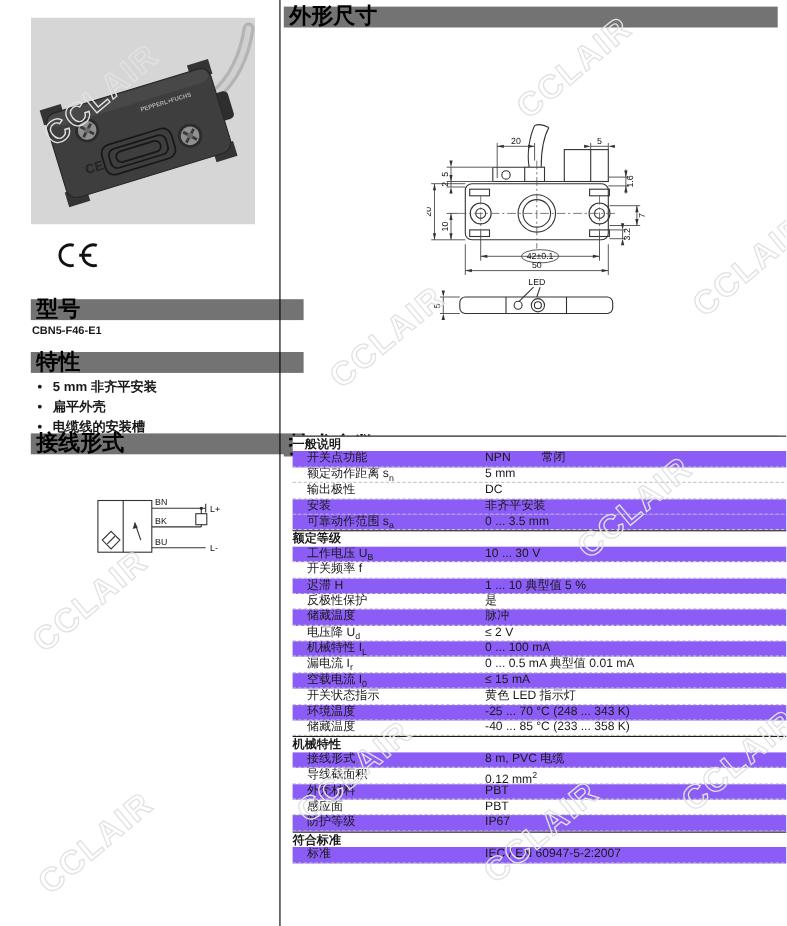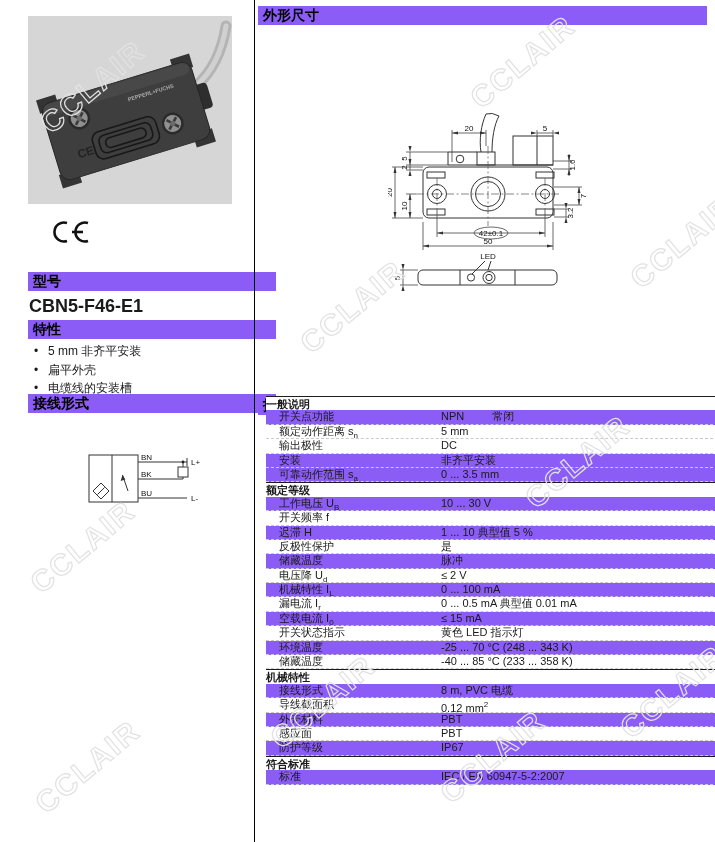--- a/index.html
+++ b/index.html
@@ -1,28 +1,28 @@
 <!DOCTYPE html>
 <html><head>
 <meta charset="utf-8">
 <style>
   html,body{margin:0;padding:0;background:#fff;}
   .page{position:relative;width:715px;height:842px;background:#fff;overflow:hidden;
         font-family:"Liberation Sans","DejaVu Sans",sans-serif;color:#1a1a1a;}
   
-  .bar{position:absolute;background:#8b5cf6;height:19px;line-height:19px;
-       font-weight:bold;font-size:14px;color:#000;padding-left:5px;box-sizing:border-box;}
+  .bar{position:absolute;background:#737373;height:19px;line-height:19px;
+       font-weight:bold;font-size:20px;color:#000;padding-left:5px;box-sizing:border-box;}
   .bar-left{left:28px;width:248px;}
   .bar-right{left:258px;width:449px;}
   
   .photo{position:absolute;left:28px;top:16px;width:204px;height:188px;}
   .ce-mark{position:absolute;left:50px;top:218px;width:42px;height:28px;}
-  .model-text{position:absolute;left:29px;top:296px;font-weight:bold;font-size:18px;text-align:right;}
+  .model-text{position:absolute;left:29px;top:296px;font-weight:bold;font-size:10px;text-align:right;}
   .features{position:absolute;left:28px;top:342px;margin:0;padding:0;list-style:none;
-            font-size:12px;}
+            font-size:12px;font-weight:bold;}
   .features li{line-height:18.5px;padding-left:20px;position:relative;}
   .features li::before{content:"•";position:absolute;left:6px;}
   .wiring{position:absolute;left:85px;top:450px;width:125px;height:58px;}
   
   .divider{position:absolute;left:254px;top:0;width:1px;height:842px;background:#000;}
   
   .dimsvg{position:absolute;left:388px;top:112px;width:210px;height:195px;}
   
   .table{position:absolute;left:266px;top:396px;width:452px;font-size:11px;}
   .sec-title{height:14.4px;line-height:14.2px;font-weight:bold;border-top:1px solid #1c1c1c;

